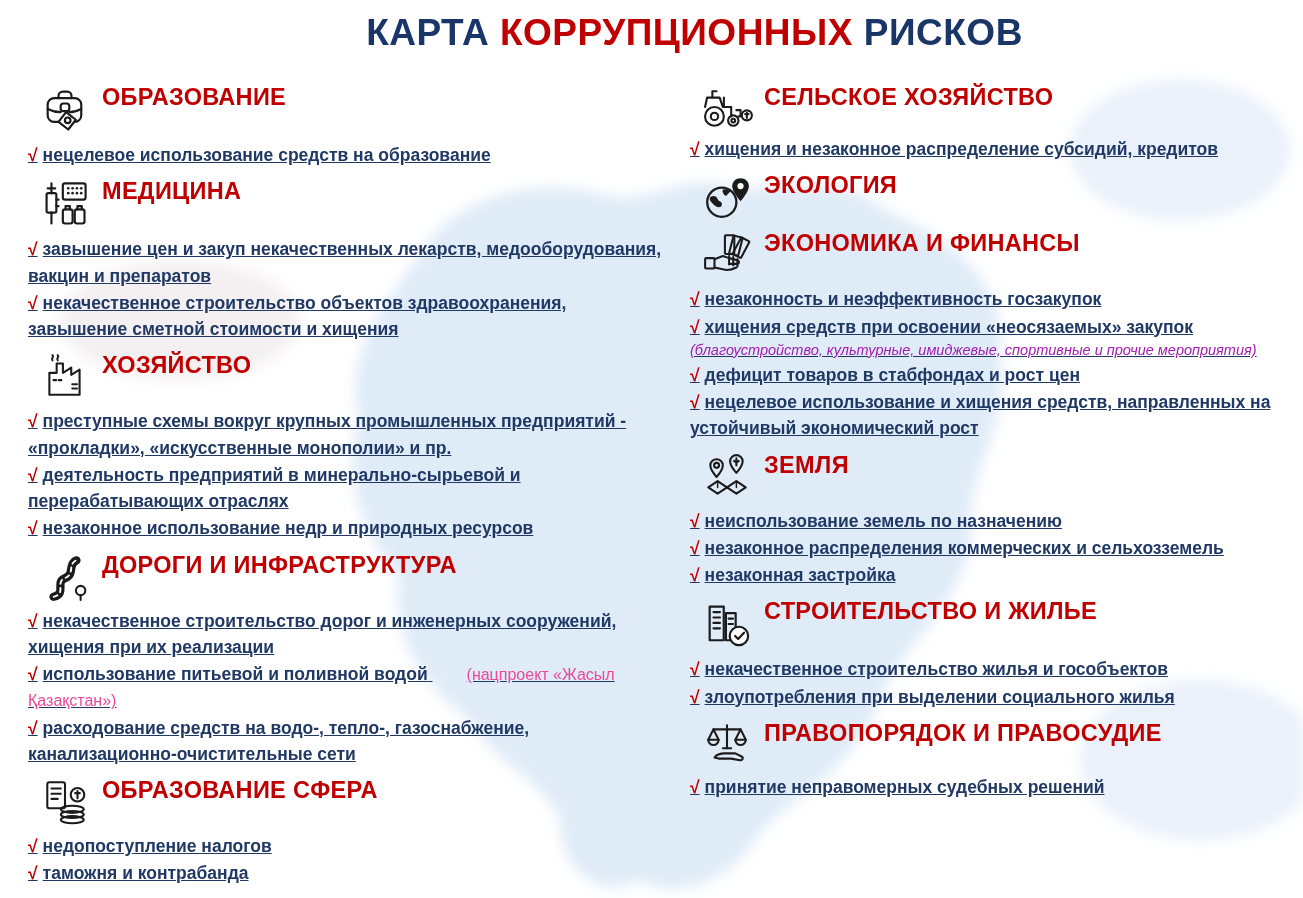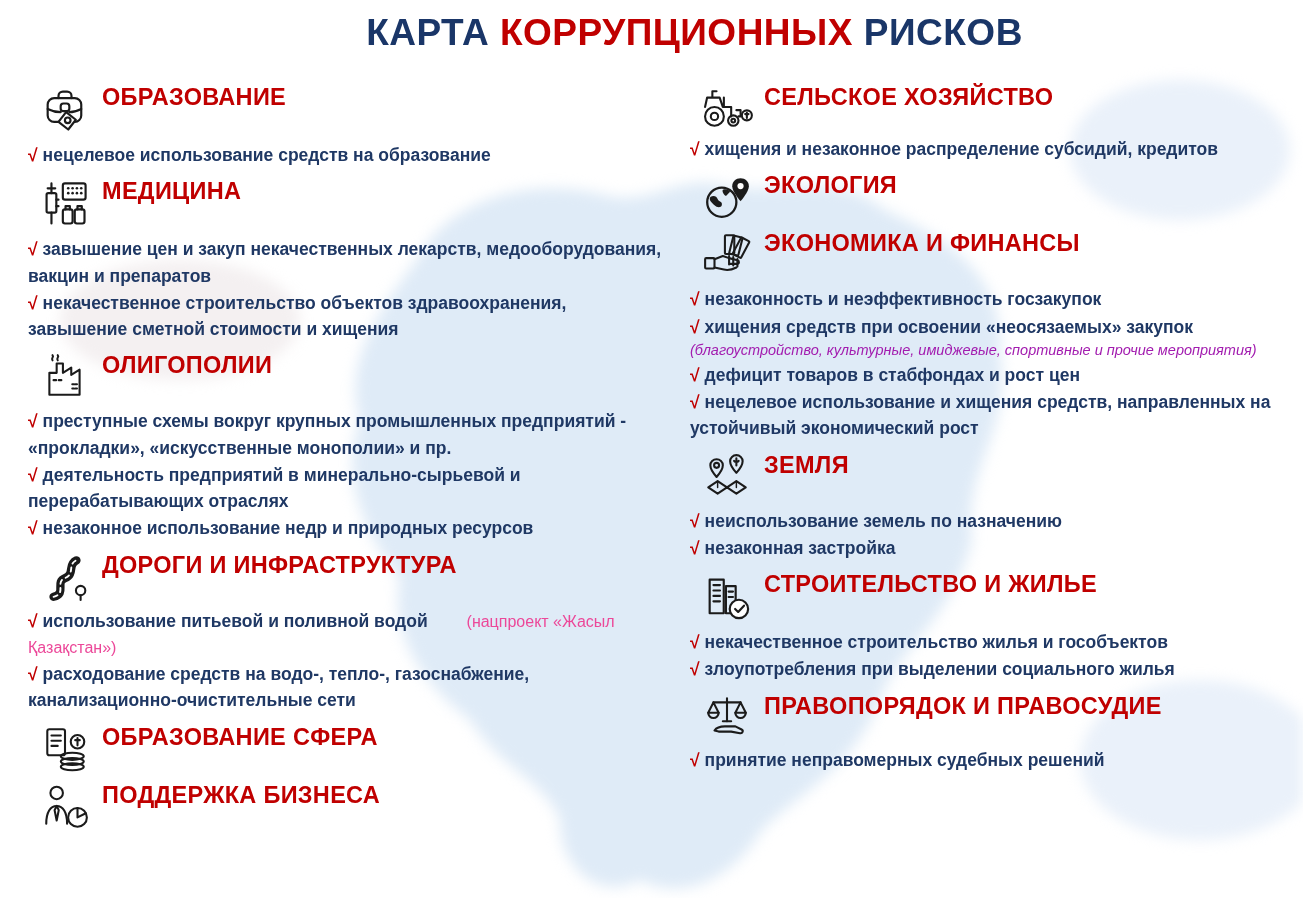--- a/index.html
+++ b/index.html
@@ -19,21 +19,21 @@
   .col{position:absolute;top:76px;}
   .col-left{left:28px;width:634px;}
   .col-right{left:690px;width:608px;}
 
   .section-head{display:flex;margin:8px 0 6px;}
   .icon-box{width:74px;min-width:74px;display:flex;justify-content:center;align-items:center;}
   .icon-box svg{display:block;}
   h2{margin:0;font-size:23.5px;font-weight:700;color:#C00000;letter-spacing:.3px;}
 
   .bullets{margin:0 0 10px;}
-  .bullet{margin:1px 0;font-size:17.5px;font-weight:700;color:#1F3864;line-height:1.5;}
+  .bullet{margin:1px 0;font-size:17.5px;font-weight:700;color:#1F3864;line-height:1.5;text-decoration:underline;}
   .check{color:#C00000;margin-right:5px;font-weight:700;}
   .note-inline{font-size:16px;font-weight:400;color:#ec4899;margin-left:34px;}
   .note-block{display:block;font-size:14.5px;font-style:italic;font-weight:400;color:#a21caf;line-height:1.45;}
 </style>
 </head>
 <body>
 
 <div id="page">
 
   <div class="map-layer">
@@ -113,21 +113,21 @@
     <div class="section">
       <div class="section-head">
         <span class="icon-box">
           <svg width="50" height="50" viewBox="0 0 48 48" fill="none" stroke="#1B1B1B" stroke-width="2" stroke-linecap="round" stroke-linejoin="round">
             <path d="M9 41V20h7v-9h6v9l8-5v7l8-5v24z"></path>
             <path d="M12 8c-2-2 2-3 0-5M17 8c-2-2 2-3 0-5"></path>
             <path d="M13 27h8" stroke-dasharray="2.5 2.5"></path>
             <path d="M31 31h5M31 35h5" stroke-dasharray="1.5 1.5"></path>
           </svg>
         </span>
-        <h2>ОЛИГОПОЛИИ</h2>
+        <h2>ХОЗЯЙСТВО</h2>
       </div>
       <div class="bullets">
         <p class="bullet"><span class="check">√</span><span>преступные схемы вокруг крупных промышленных предприятий - «прокладки», «искусственные монополии» и пр.</span></p>
         <p class="bullet"><span class="check">√</span><span>деятельность предприятий в минерально-сырьевой и перерабатывающих отраслях</span></p>
         <p class="bullet"><span class="check">√</span><span>незаконное использование недр и природных ресурсов</span></p>
       </div>
     </div>
 
     <div class="section">
       <div class="section-head">
@@ -135,40 +135,45 @@
           <svg width="50" height="50" viewBox="0 0 48 48" fill="none" stroke-linecap="round" stroke-linejoin="round">
             <path d="M13 43c13-3 1-14 11-18s2-13 11-17" stroke="#1B1B1B" stroke-width="8"></path>
             <path d="M13 43c13-3 1-14 11-18s2-13 11-17" stroke="#fff" stroke-width="1.8" stroke-dasharray="4 4"></path>
             <circle cx="39" cy="37" r="4.5" stroke="#1B1B1B" stroke-width="2"></circle>
             <path d="M39 41.5V46" stroke="#1B1B1B" stroke-width="2"></path>
           </svg>
         </span>
         <h2>ДОРОГИ И ИНФРАСТРУКТУРА</h2>
       </div>
       <div class="bullets">
+        <p class="bullet"><span class="check">√</span><span>некачественное строительство дорог и инженерных сооружений, хищения при их реализации</span></p>
         <p class="bullet"><span class="check">√</span><span>использование питьевой и поливной водой</span> <span class="note-inline">(нацпроект «Жасыл Қазақстан»)</span></p>
         <p class="bullet"><span class="check">√</span><span>расходование средств на водо-, тепло-, газоснабжение, канализационно-очистительные сети</span></p>
       </div>
     </div>
 
     <div class="section">
       <div class="section-head">
         <span class="icon-box">
           <svg width="50" height="50" viewBox="0 0 48 48" fill="none" stroke="#1B1B1B" stroke-width="2" stroke-linecap="round" stroke-linejoin="round">
             <rect x="7" y="5" width="17" height="25" rx="2"></rect>
             <path d="M11 11h9M11 16h9M11 21h6"></path>
             <ellipse cx="31" cy="41" rx="11" ry="3.4"></ellipse>
             <ellipse cx="31" cy="36" rx="11" ry="3.4"></ellipse>
             <ellipse cx="31" cy="31" rx="11" ry="3.4"></ellipse>
             <circle cx="36" cy="17" r="6.5"></circle>
             <path d="M36 13.5v7M33.8 15.5h4.4"></path>
           </svg>
         </span>
         <h2>ОБРАЗОВАНИЕ СФЕРА</h2>
       </div>
+      <div class="bullets">
+        <p class="bullet"><span class="check">√</span><span>недопоступление налогов</span></p>
+        <p class="bullet"><span class="check">√</span><span>таможня и контрабанда</span></p>
+      </div>
     </div>
 
     <div class="section">
       <div class="section-head">
         <span class="icon-box">
           <svg width="50" height="50" viewBox="0 0 48 48" fill="none" stroke="#1B1B1B" stroke-width="2" stroke-linecap="round" stroke-linejoin="round">
             <circle cx="16" cy="10.5" r="6"></circle>
             <path d="M6 40c0-11 4-17 10-17s10 6 10 17"></path>
             <path d="M16 23l-2 4 2 10 2-10z"></path>
             <circle cx="36" cy="34" r="9"></circle>
@@ -251,20 +256,21 @@
             <path d="M15 7c-3.3 0-6 2.6-6 5.8 0 4.4 6 11.2 6 11.2s6-6.8 6-11.2C21 9.6 18.3 7 15 7z"></path>
             <circle cx="15" cy="12.8" r="2.4"></circle>
             <path d="M34 3c-3.3 0-6 2.6-6 5.8 0 4.4 6 11.2 6 11.2s6-6.8 6-11.2C40 5.6 37.3 3 34 3z"></path>
             <path d="M34 6v7M31.8 8.5c1 1.5 3.4 1.5 4.4 0"></path>
           </svg>
         </span>
         <h2>ЗЕМЛЯ</h2>
       </div>
       <div class="bullets">
         <p class="bullet"><span class="check">√</span><span>неиспользование земель по назначению</span></p>
+        <p class="bullet"><span class="check">√</span><span>незаконное распределения коммерческих и сельхозземель</span></p>
         <p class="bullet"><span class="check">√</span><span>незаконная застройка</span></p>
       </div>
     </div>
 
     <div class="section">
       <div class="section-head">
         <span class="icon-box">
           <svg width="52" height="52" viewBox="0 0 48 48" fill="none" stroke="#1B1B1B" stroke-width="2" stroke-linecap="round" stroke-linejoin="round">
             <rect x="8" y="8" width="13" height="31"></rect>
             <path d="M11.5 13h6M11.5 18h6M11.5 23h6M11.5 28h6"></path>

